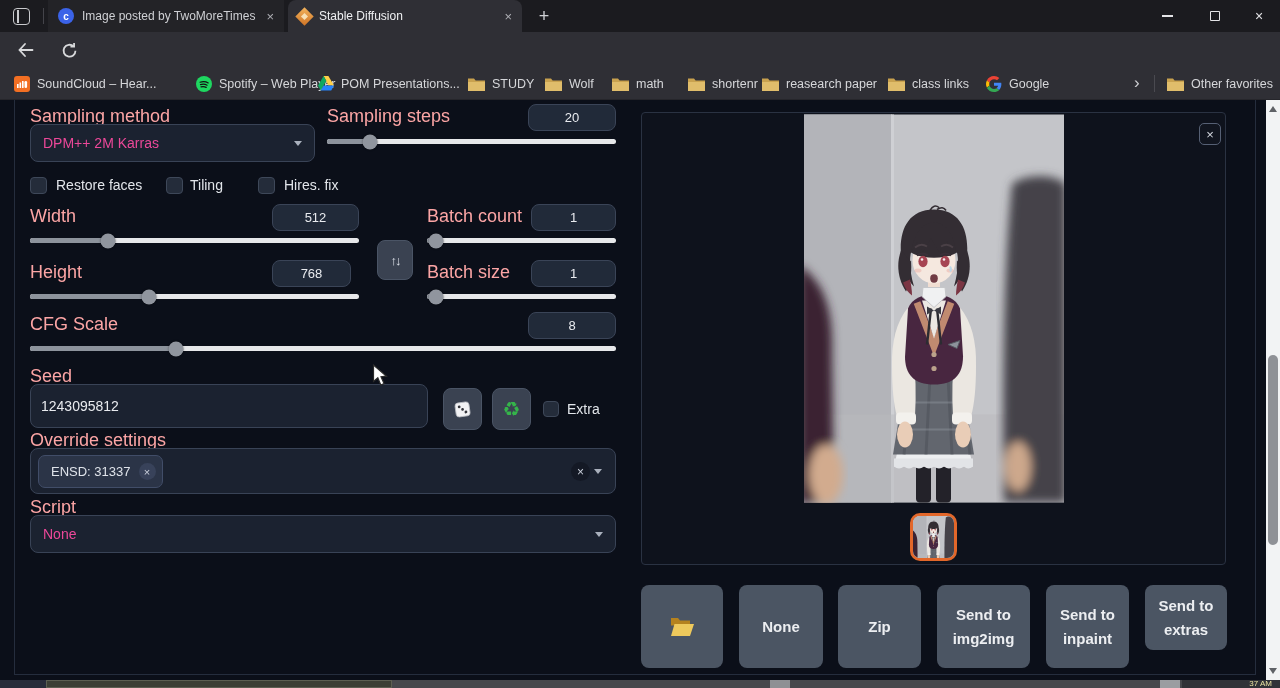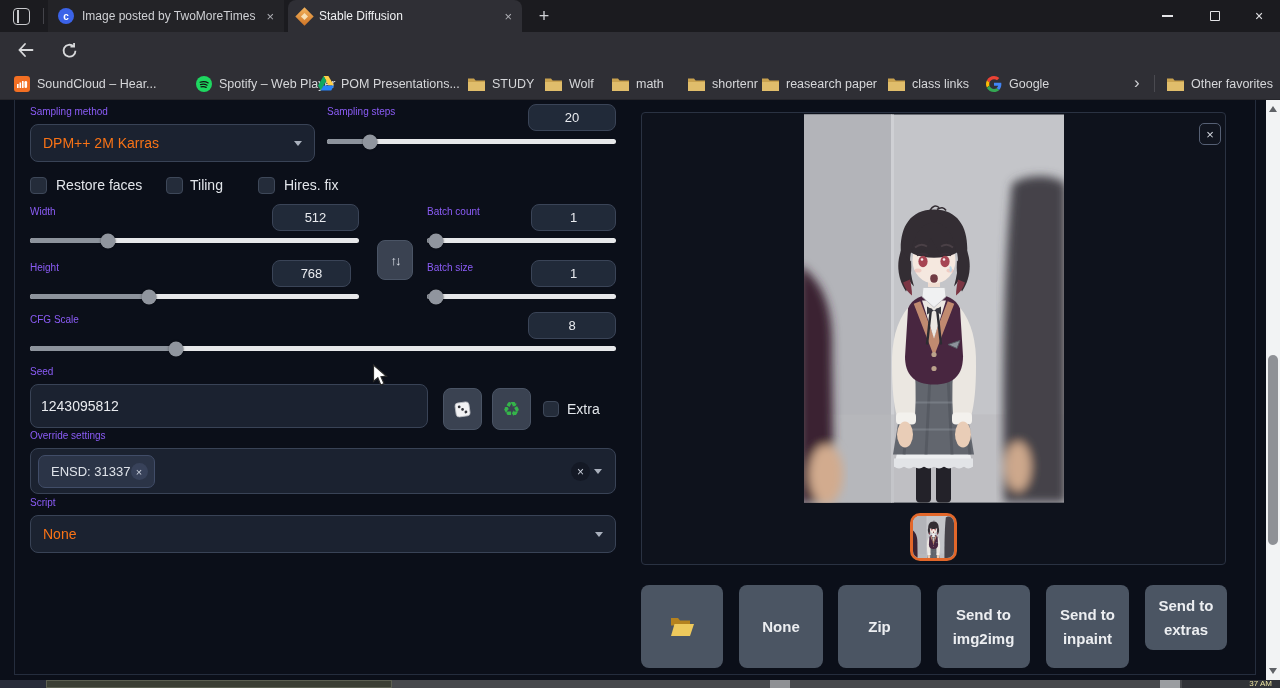--- a/index.html
+++ b/index.html
@@ -15,34 +15,34 @@
   .bookbar{left:0;top:68px;width:1280px;height:32px;background:#2f2f35;border-bottom:1px solid #26262b;box-sizing:border-box}
   .pill{left:100px;top:37px;width:494px;height:27px;border-radius:14px;background:#1e1e23;display:flex;align-items:center}
   .urltext{font-size:13px;color:#e8e9eb}
   .urlport{color:#97989d}
   .wbtn{top:0;height:32px;width:38px;display:flex;align-items:center;justify-content:center;color:#e4e4e7}
   .ext{top:41px;width:19px;height:19px;border-radius:4px;display:flex;align-items:center;justify-content:center;
        font-size:9px;font-weight:bold;color:#fff}
   .bm{top:0;height:31px;display:flex;align-items:center;gap:7px}
   .bm-label{font-size:12.5px;color:#d6d7da;white-space:nowrap}
   
-  .lbl{font-size:10px;color:#8b5cf6}
+  .lbl{font-size:18px;color:#fca5a5}
   .cblbl{font-size:14px;color:#e2e5ea}
   .numbox{background:#212a39;border:1px solid #3a4457;border-radius:8px;color:#e9ebef;font-size:13px;
           display:flex;align-items:center;justify-content:center;box-sizing:border-box}
-  .dd{background:#1b2230;border:1px solid #394356;border-radius:8px;color:#f97316;font-size:14px;
+  .dd{background:#1b2230;border:1px solid #394356;border-radius:8px;color:#ec4899;font-size:14px;
       display:flex;align-items:center;justify-content:space-between;padding:0 12px;box-sizing:border-box}
   .caret{width:0;height:0;border-left:4px solid transparent;border-right:4px solid transparent;border-top:5px solid #aab1bd}
   .slider{height:5px;border-radius:3px;background:#e7e8ea}
   .fill{position:absolute;left:0;top:0;bottom:0;background:#8d939c;border-radius:3px}
   .knob{position:absolute;top:50%;transform:translate(-50%,-50%);width:15px;height:15px;border-radius:50%;background:#90959e;box-shadow:0 0 2px rgba(0,0,0,.5)}
   .cb{width:17px;height:17px;border-radius:4px;background:#242c3a;border:1px solid #3e4859;box-sizing:border-box}
   .sbtn{background:#3a4251;border:1px solid #4a5465;border-radius:8px;display:flex;align-items:center;justify-content:center}
   .tag{background:#2b3447;border:1px solid #414d68;border-radius:7px;color:#dfe3ea;font-size:13px;
-       display:flex;align-items:center;padding:0 6px 0 12px;box-sizing:border-box}
+       display:flex;align-items:center;gap:8px;padding:0 6px 0 12px;box-sizing:border-box}
   .circx{border-radius:50%;display:flex;align-items:center;justify-content:center;color:#ccd2dd;font-size:11px}
   .abtn{background:#4b5563;border-radius:8px;color:#eceef1;font-weight:bold;font-size:15px;line-height:1.55;
         display:flex;align-items:center;justify-content:center;text-align:center;padding:0 8px;box-sizing:border-box}
   .vline{width:1px;background:#252d3d}
   .hline{height:1px;background:#252d3d}
 </style>
 </head>
 <body>
 
 <div class="abs tabbar">

